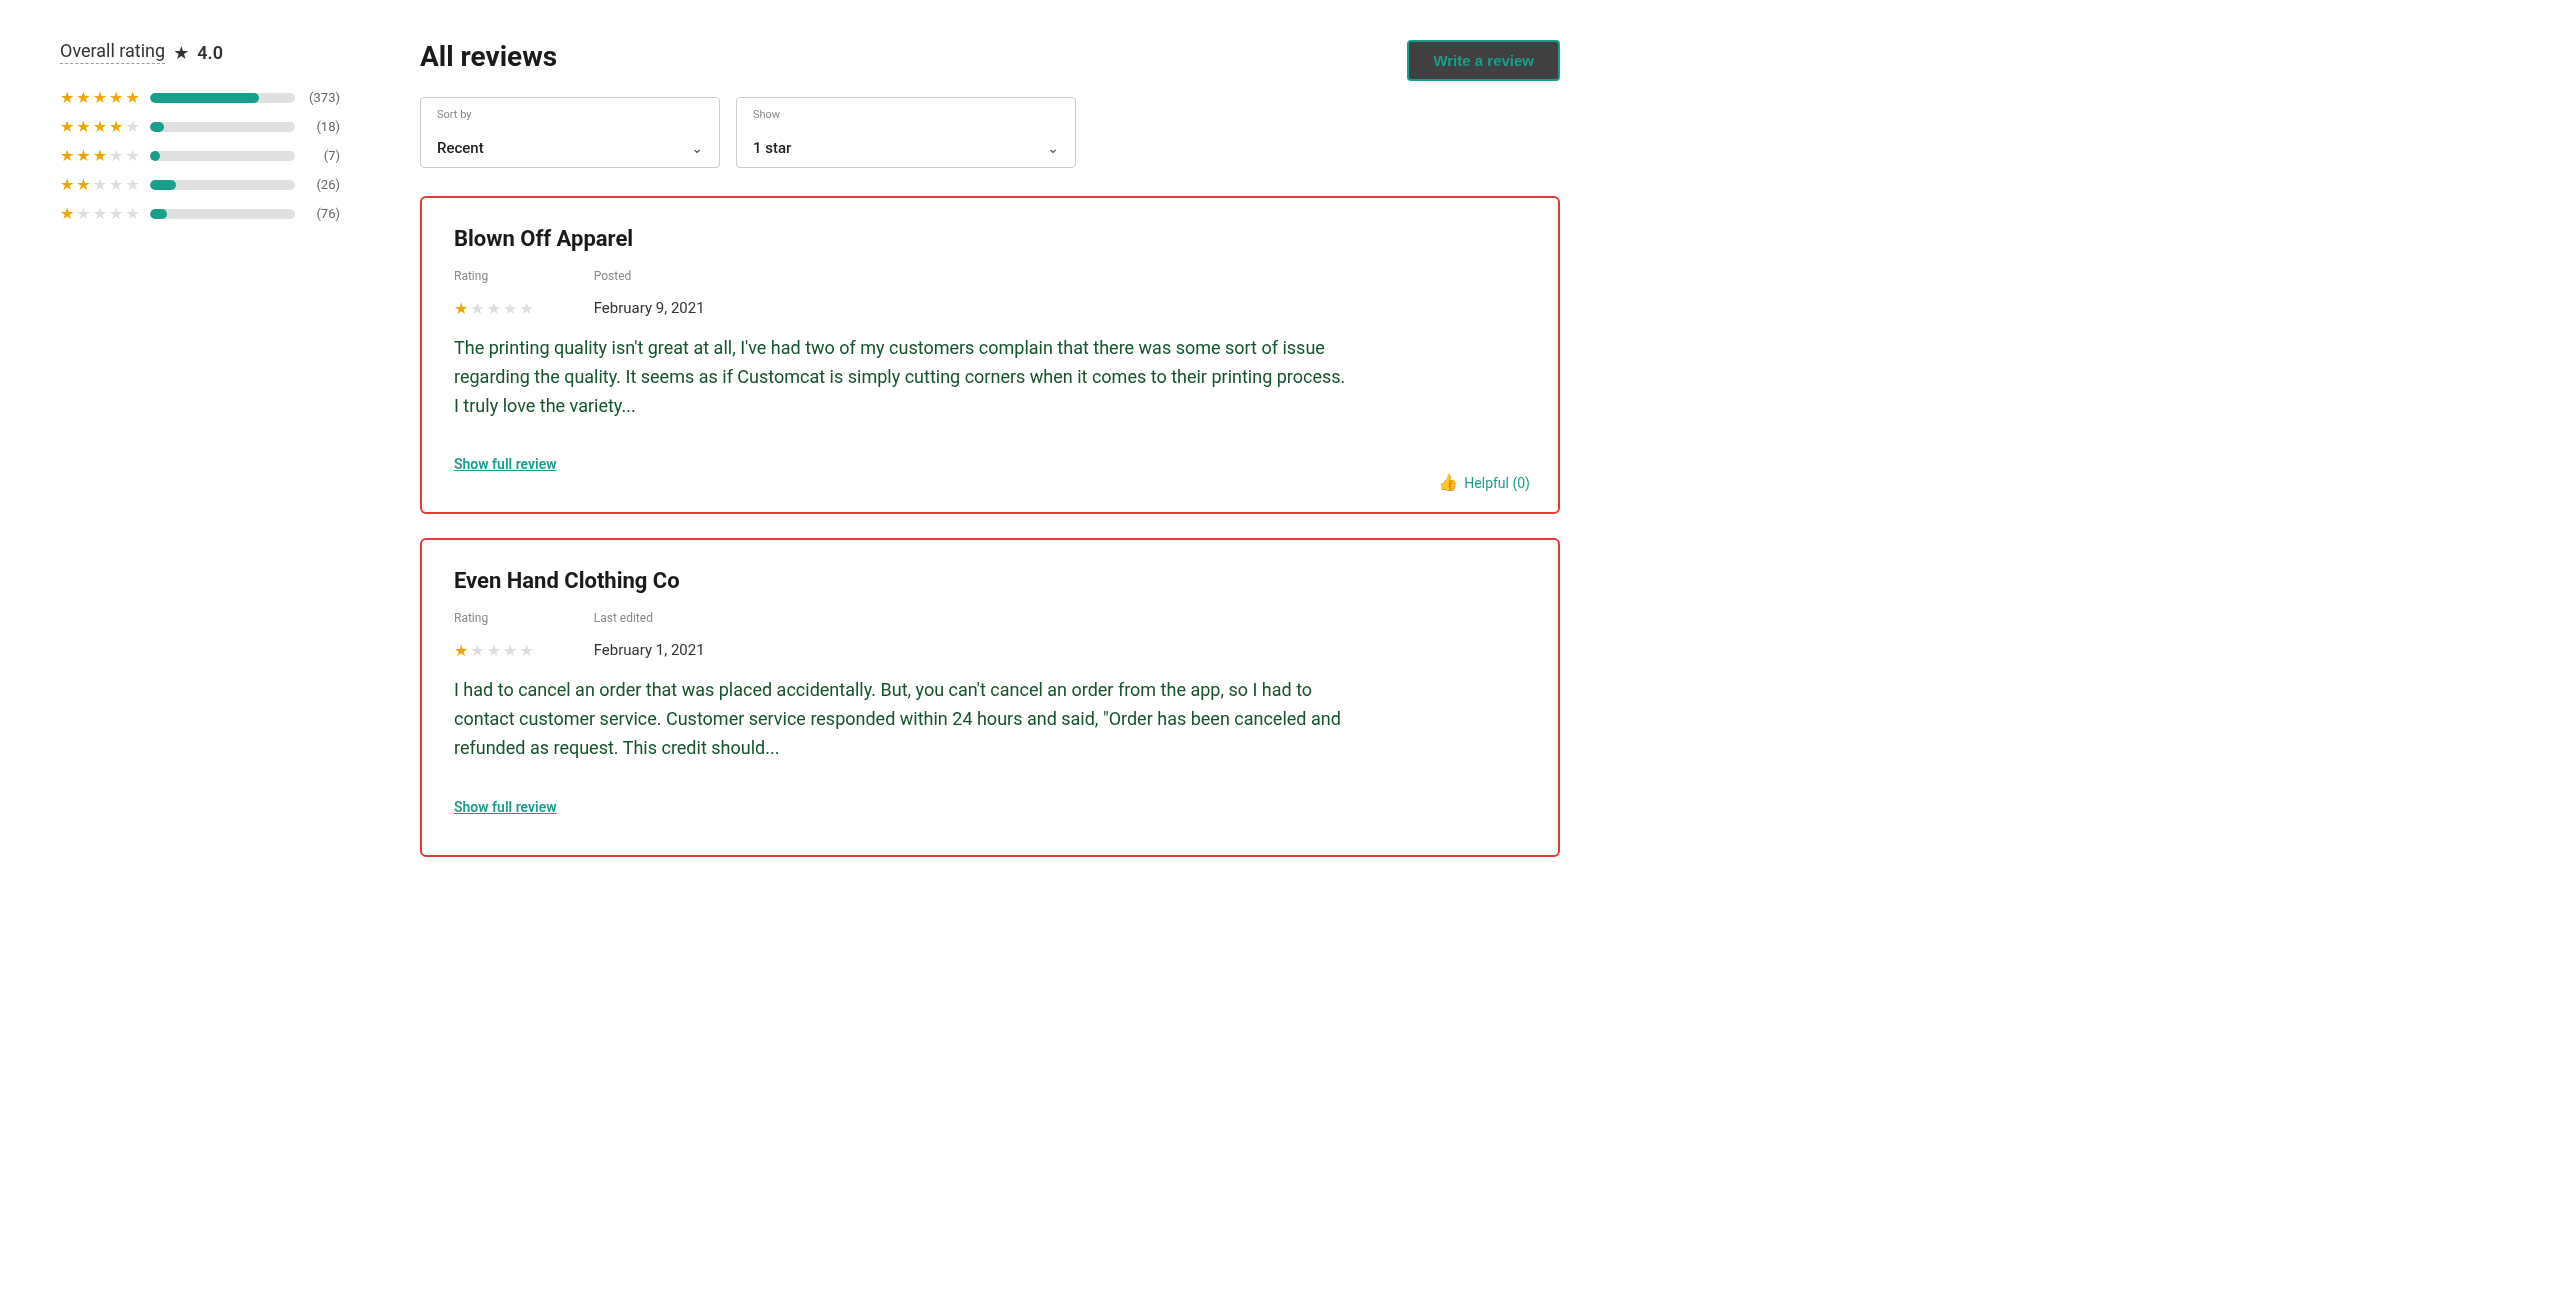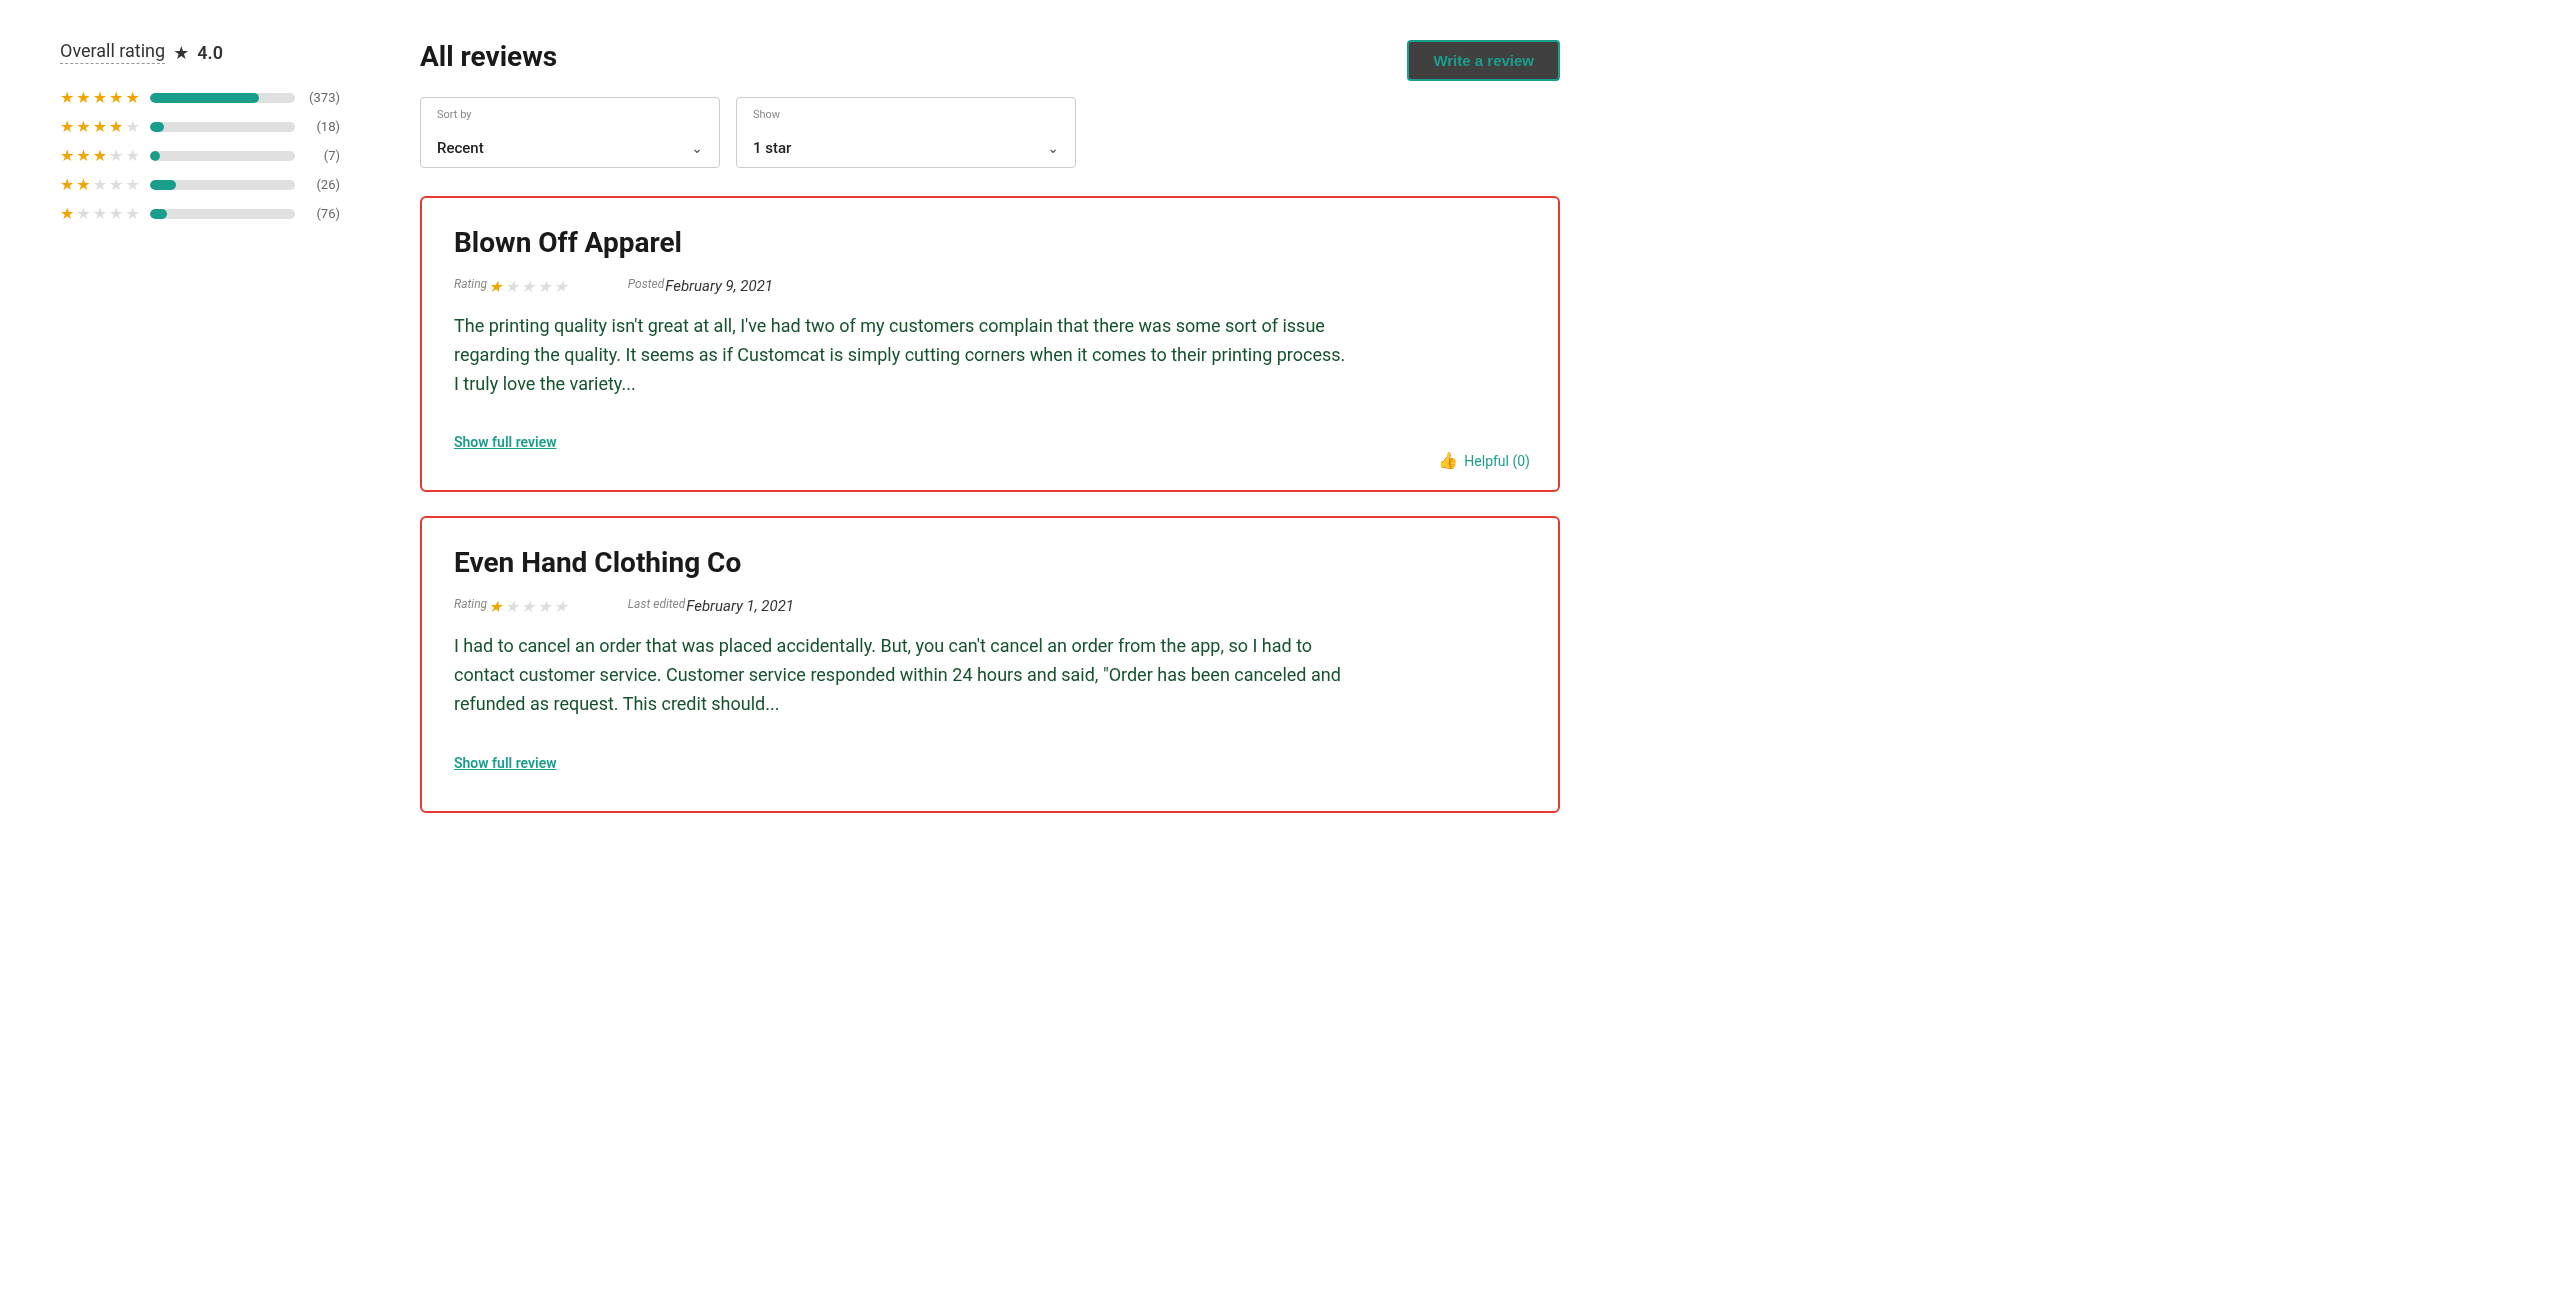--- a/index.html
+++ b/index.html
@@ -151,34 +151,34 @@
     
     .review-card {
       border: 2px solid #e53935;
       border-radius: 6px;
       padding: 28px 32px;
       margin-bottom: 24px;
       background: #fff;
       position: relative;
     }
     .review-store-name {
-      font-size: 28px;
+      font-size: 22px;
       font-weight: 700;
       color: #1a1a1a;
       margin-bottom: 18px;
     }
     .review-meta {
       display: flex;
       gap: 60px;
       margin-bottom: 16px;
     }
     .review-meta-item {
       display: flex;
-      gap: 1px;
-      font-style: italic;
+      flex-direction: column;
+      gap: 16px;
     }
     .meta-label {
       font-size: 12px;
       color: #888;
     }
     .meta-stars {
       display: flex;
       gap: 2px;
     }
     .meta-date {

